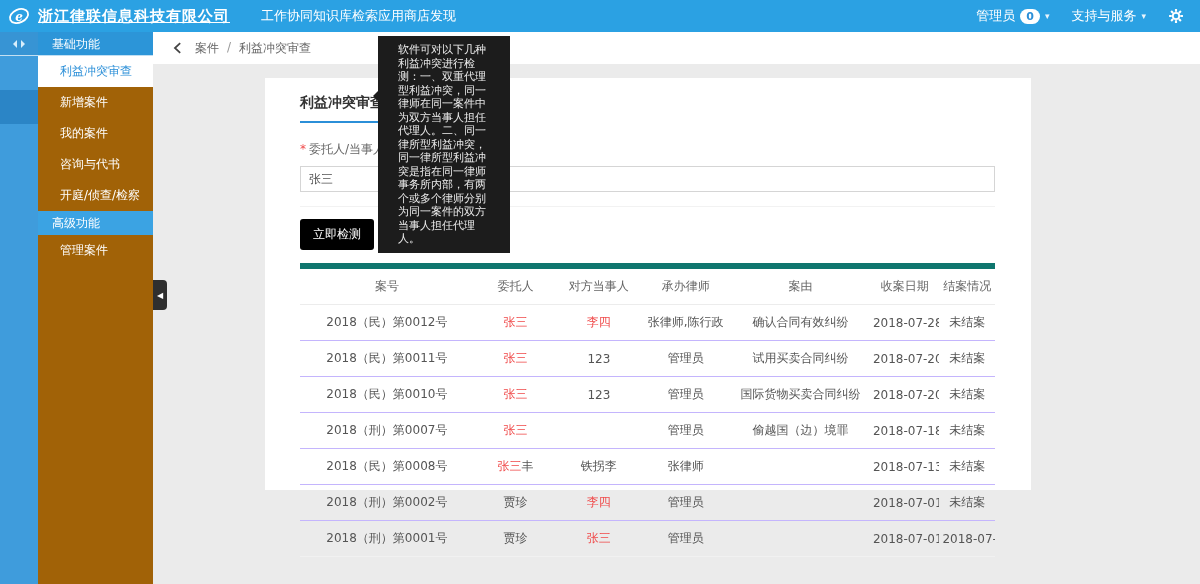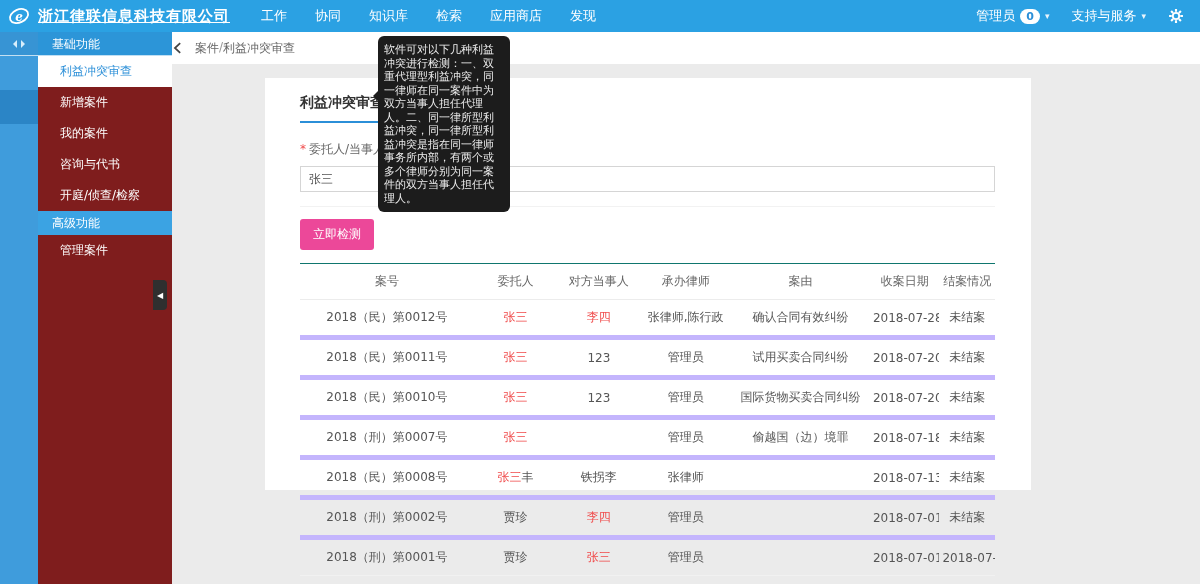--- a/index.html
+++ b/index.html
@@ -5,78 +5,78 @@
   * { margin:0; padding:0; box-sizing:border-box; }
   html,body { width:1200px; height:584px; overflow:hidden; background:#ebebeb;
     font-family:"DejaVu Sans","Liberation Sans",sans-serif; }
   .page { position:relative; width:1200px; height:584px; }
 
   
   .topbar { position:absolute; left:0; top:0; width:1200px; height:32px;
     background:#2ba1e3; display:flex; align-items:center; color:#fff; z-index:30; }
   .logo { width:38px; display:flex; justify-content:center; align-items:center; }
   .brand { font-size:15px; font-weight:bold; letter-spacing:1px; margin-right:31px; white-space:nowrap;text-decoration:underline; }
-  .topmenu { display:flex; gap:28px; font-size:13px; }
+  .topmenu { display:flex; font-size:13px; }
   .topmenu .tm-item { cursor:pointer; white-space:nowrap; }
   .topbar-right { margin-left:auto; display:flex; align-items:center; gap:22px; padding-right:16px; font-size:13px; }
   .user-chip { display:flex; align-items:center; gap:5px; cursor:pointer; }
   .badge { background:#fff; color:#2b8fd8; border-radius:8px; font-size:11px; padding:0 6px; line-height:15px; font-weight:bold; }
   .caret { font-size:9px; opacity:.9; }
 
   
   .rail { position:absolute; left:0; top:32px; width:38px; height:552px; background:#3f9cdc; z-index:20; }
   .rail-top { height:24px; background:#3794d4; border-bottom:1px solid rgba(255,255,255,.7);
     display:flex; align-items:center; justify-content:center; }
   .rail-item { height:34px; display:flex; align-items:center; cursor:pointer;padding-left:44px; }
   .rail-item.active { background:#2b85c6; }
-  .menu { position:absolute; left:38px; top:32px; width:134px; height:552px; background:#7f1d1d; z-index:20; }
+  .menu { position:absolute; left:38px; top:32px; width:115px; height:552px; background:#a16207; z-index:20; }
   .menu-header { height:24px; line-height:24px; padding-left:14px; color:#fff; font-size:12px;
     background:#2c95d8; border-bottom:1px solid rgba(255,255,255,.7); }
   .menu-header.adv { background:#3ba3e3; border-bottom:none; }
   .menu-item { height:31px; line-height:31px; padding-left:22px; color:#fff; font-size:12px; cursor:pointer; white-space:nowrap; }
   .menu-item.selected { background:#fff; color:#2b8fd8; }
   .collapse-handle { position:absolute; left:153px; top:280px; width:14px; height:30px; background:#2f2f2f;
     border-radius:0 4px 4px 0; z-index:25; display:flex; align-items:center; justify-content:center; cursor:pointer; }
   .collapse-handle span { color:#fff; font-size:8px; }
 
   
   .crumbbar { position:absolute; left:153px; top:32px; width:1047px; height:32px; background:#fff;
     display:flex; align-items:center; gap:10px; padding-left:18px; z-index:10; }
-  .crumb-text { font-size:12px; color:#666; display:flex; }
+  .crumb-text { font-size:12px; color:#666; display:flex; gap:8px; }
   .crumb-text .sep { color:#999; }
 
   
   .main { position:absolute; left:153px; top:64px; width:1047px; height:520px; background:#ebebeb; }
   .card { position:absolute; left:112px; top:14px; width:766px; height:412px; background:#fff;
     padding:14px 36px 0 35px; }
   .tab-title { font-size:14px; font-weight:bold; color:#333; display:inline-block; }
   .info-ic { display:inline-block; width:12px; height:12px; background:#1f1f1f; color:#fff; font-size:9px;
     font-weight:bold; text-align:center; line-height:12px; vertical-align:top; margin-left:5px; cursor:pointer; }
   .tab-underline { width:150px; height:2px; background:#2b8fd8; margin-top:9px; }
   .form-row { display:flex; gap:14px; margin-top:15px; }
   .field { flex:1; }
   .field label { font-size:12px; color:#666; }
   .req { color:#f04b4b; margin-right:3px; }
   .field input { margin-top:8px; width:100%; height:26px; border:1px solid #d5d5d5; padding:0 8px;
     font-size:12px; color:#555; font-family:inherit; outline:none; background:#fff; }
   .form-div { border-top:1px solid #f2f2f2; margin-top:14px; }
-  .check-btn { margin-top:12px; background:#ec4899; color:#fff; border:none; font-size:12px;
+  .check-btn { margin-top:12px; background:#000000; color:#fff; border:none; font-size:12px;
     padding:7px 13px; border-radius:3px; cursor:pointer; font-family:inherit; }
 
   table.cases { width:100%; border-collapse:collapse; table-layout:fixed; margin-top:13px; }
   table.cases th { font-size:12px; color:#666; font-weight:normal; padding:9px 3px;
-    border-top:1px solid #0f766e; border-bottom:1px solid #ececec; text-align:center; }
+    border-top:6px solid #0f766e; border-bottom:1px solid #ececec; text-align:center; }
   table.cases td { font-size:12px; color:#555; padding:9px 3px; text-align:center;
-    border-bottom:5px solid #c4b5fd; overflow:hidden; white-space:nowrap; }
+    border-bottom:1px solid #c4b5fd; overflow:hidden; white-space:nowrap; }
   table.cases tr:last-child td { border-bottom:1px solid #f1f1f1; }
   .red { color:#f04b4b; }
 
   
   .tooltip { position:absolute; left:378px; top:36px; width:132px; background:#1c1c1c; color:#ededed;
-    font-size:11px; line-height:13.5px; padding:7px 6px; z-index:40;border-radius:6px; }
+    font-size:11px; line-height:13.5px; padding:7px 20px; z-index:40; }
   .tooltip .arrow { position:absolute; left:-5px; top:55px; width:0; height:0;
     border-top:5px solid transparent; border-bottom:5px solid transparent; border-right:5px solid #1c1c1c; }
 
   svg { display:block; }
 </style>
 </head>
 <body>
 
 <div class="page">
 

